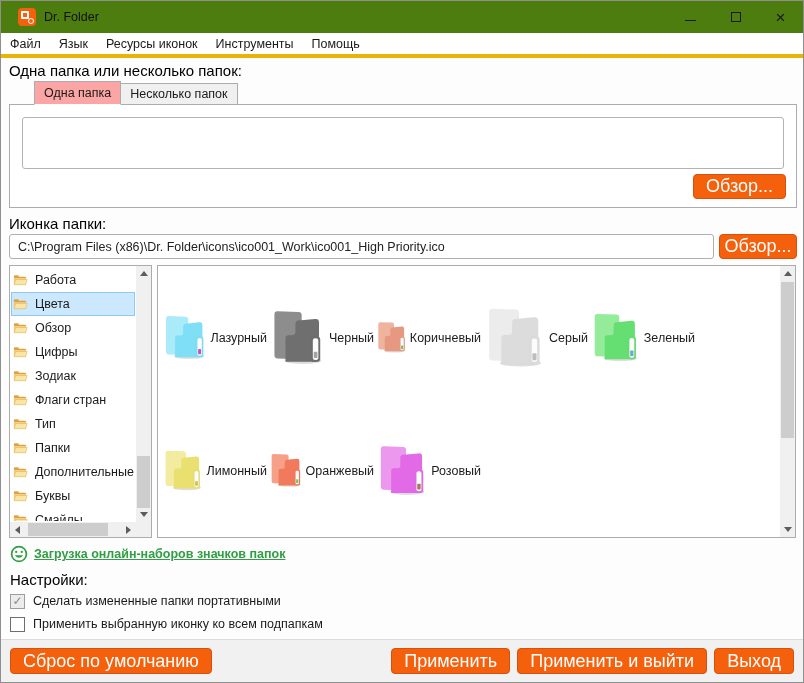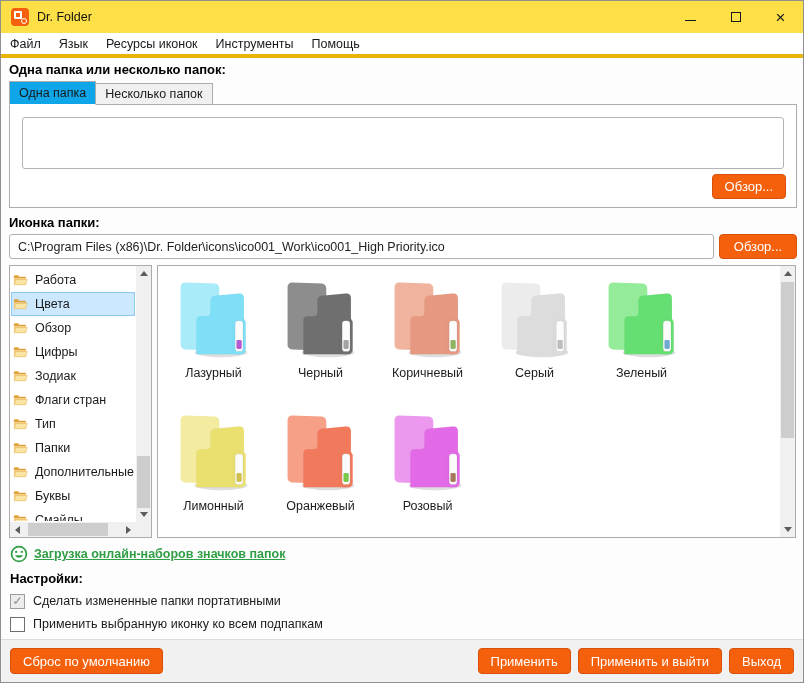--- a/index.html
+++ b/index.html
@@ -4,57 +4,57 @@
 <style>
   * { box-sizing: border-box; margin: 0; padding: 0; }
   html,body { width: 804px; height: 683px; background:#fff; }
   body { font-family: "Liberation Sans", sans-serif; color:#1a1a1a; }
 
   .window { position:relative; width:804px; height:683px; background:#fdfdfd;
             border:1px solid #8f8f8f; overflow:hidden; }
 
   
   .titlebar { position:absolute; left:0; top:0; right:0; height:32px;
-              display:flex; align-items:center; padding-left:10px; background:#fde047; }
+              display:flex; align-items:center; padding-left:17px; background:#4d7c0f; }
   .app-icon { position:relative; width:18px; height:18px; border-radius:4px;
               background:var(--accent,#f4600c); margin-right:8px; flex:none; }
   .app-icon .sq { position:absolute; left:3px; top:3px; width:8px; height:8px;
                   border:2px solid #fff; border-radius:1px; }
   .app-icon .dot { position:absolute; right:2px; bottom:2px; width:6px; height:6px;
                    border-radius:50%; background:var(--accent,#f4600c); border:1.5px solid #fff; }
   .win-title { font-size:12.5px; color:#111; }
   .win-controls { margin-left:auto; display:flex; height:32px; }
   .win-btn { width:45px; height:32px; display:flex; align-items:center; justify-content:center; cursor:default; }
   .glyph-min { width:11px; border-top:1px solid #1a1a1a; margin-top:6px; }
   .glyph-max { width:10px; height:10px; border:1px solid #1a1a1a; }
   .glyph-close { font-size:17px; line-height:1; color:#1a1a1a; }
 
   
   .menubar { position:absolute; left:0; top:32px; right:0; height:25px;
              display:flex; align-items:center; background:#fff;
              border-bottom:4px solid #eab308; }
   .menu-item { padding:4px 9px; font-size:12.5px; color:#1a1a1a; }
 
   
-  .sect-label { position:absolute; font-size:13px; font-weight:bold; color:#000; }
+  .sect-label { position:absolute; font-size:15px; font-weight:normal; color:#000; }
 
   
   .tabs { position:absolute; left:8px; top:80px; height:24px; display:flex; align-items:flex-end; z-index:3; }
   .tab { display:flex; align-items:center; height:22px; padding:0 9px; font-size:12.5px;
          background:#f0f0f0; border:1px solid #acacac; margin-right:-1px; position:relative; }
-  .tab.active { background:#0ea5e9; height:24px; border-bottom:1px solid #fff; z-index:4; }
+  .tab.active { background:#fca5a5; height:24px; border-bottom:1px solid #fff; z-index:4;margin-left:25px; }
   .tab-panel { position:absolute; left:8px; top:103px; width:788px; height:104px;
                background:#fff; border:1px solid #acacac; }
   .drop-area { position:absolute; left:12px; top:12px; right:12px; height:52px;
                background:#fff; border:1px solid #b3b3b3; border-radius:3px; }
 
   
   .btn { display:flex; align-items:center; justify-content:center; height:26px; padding:0 12px;
          background:var(--accent,#f4600c); border:1px solid var(--accent-border,#d8510a);
-         border-radius:4px; color:#fff; font-size:13px; white-space:nowrap; cursor:default; }
+         border-radius:4px; color:#fff; font-size:18px; white-space:nowrap; cursor:default; }
   .browse1 { position:absolute; right:10px; bottom:8px; height:25px; }
   .browse2 { position:absolute; left:718px; top:233px; width:78px; height:25px; }
 
   
   .path-input { position:absolute; left:8px; top:233px; width:705px; height:25px;
                 border:1px solid #b0b0b0; border-radius:3px; background:#fff;
                 font-family:"Liberation Sans", sans-serif; font-size:12.5px; color:#222;
                 padding:0 8px; outline:none; }
 
   
@@ -64,21 +64,21 @@
   .cat-row { display:flex; align-items:center; height:24px; padding-left:0; gap:7px;
              font-size:12.5px; border:1px solid transparent; }
   .cat-row.selected { background:var(--selection-bg,#cce8ff); border-color:var(--selection-border,#8ec9f0); }
   .cat-icon { width:16px; height:14px; flex:none; }
   .cat-label { white-space:nowrap; }
 
   .icon-panel { position:absolute; left:156px; top:264px; width:639px; height:273px;
                 background:#fff; border:1px solid #acacac; overflow:hidden; }
   .icon-grid { position:absolute; left:2px; top:2px; right:16px;
                display:grid; grid-template-columns:repeat(5,107px); }
-  .icon-cell { height:133px; display:flex; flex-direction:column; align-items:center; padding-top:5px; }
+  .icon-cell { height:133px; display:flex; flex-direction:row; align-items:center; padding-top:5px; }
   .folder-svg { width:88px; height:92px; }
   .icon-label { font-size:12.5px; color:#1c1c1c; margin-top:1px; }
 
   .f-shadow { fill:rgba(70,70,70,0.18); }
   .f-back  { fill:var(--back,#ccc); }
   .f-front { fill:var(--main,#aaa); stroke:rgba(0,0,0,0.05); stroke-width:0.5; }
   .f-strip { fill:#fcfcfc; stroke:rgba(0,0,0,0.15); stroke-width:0.6; }
   .f-chip  { fill:var(--chip,#999); }
 
   

